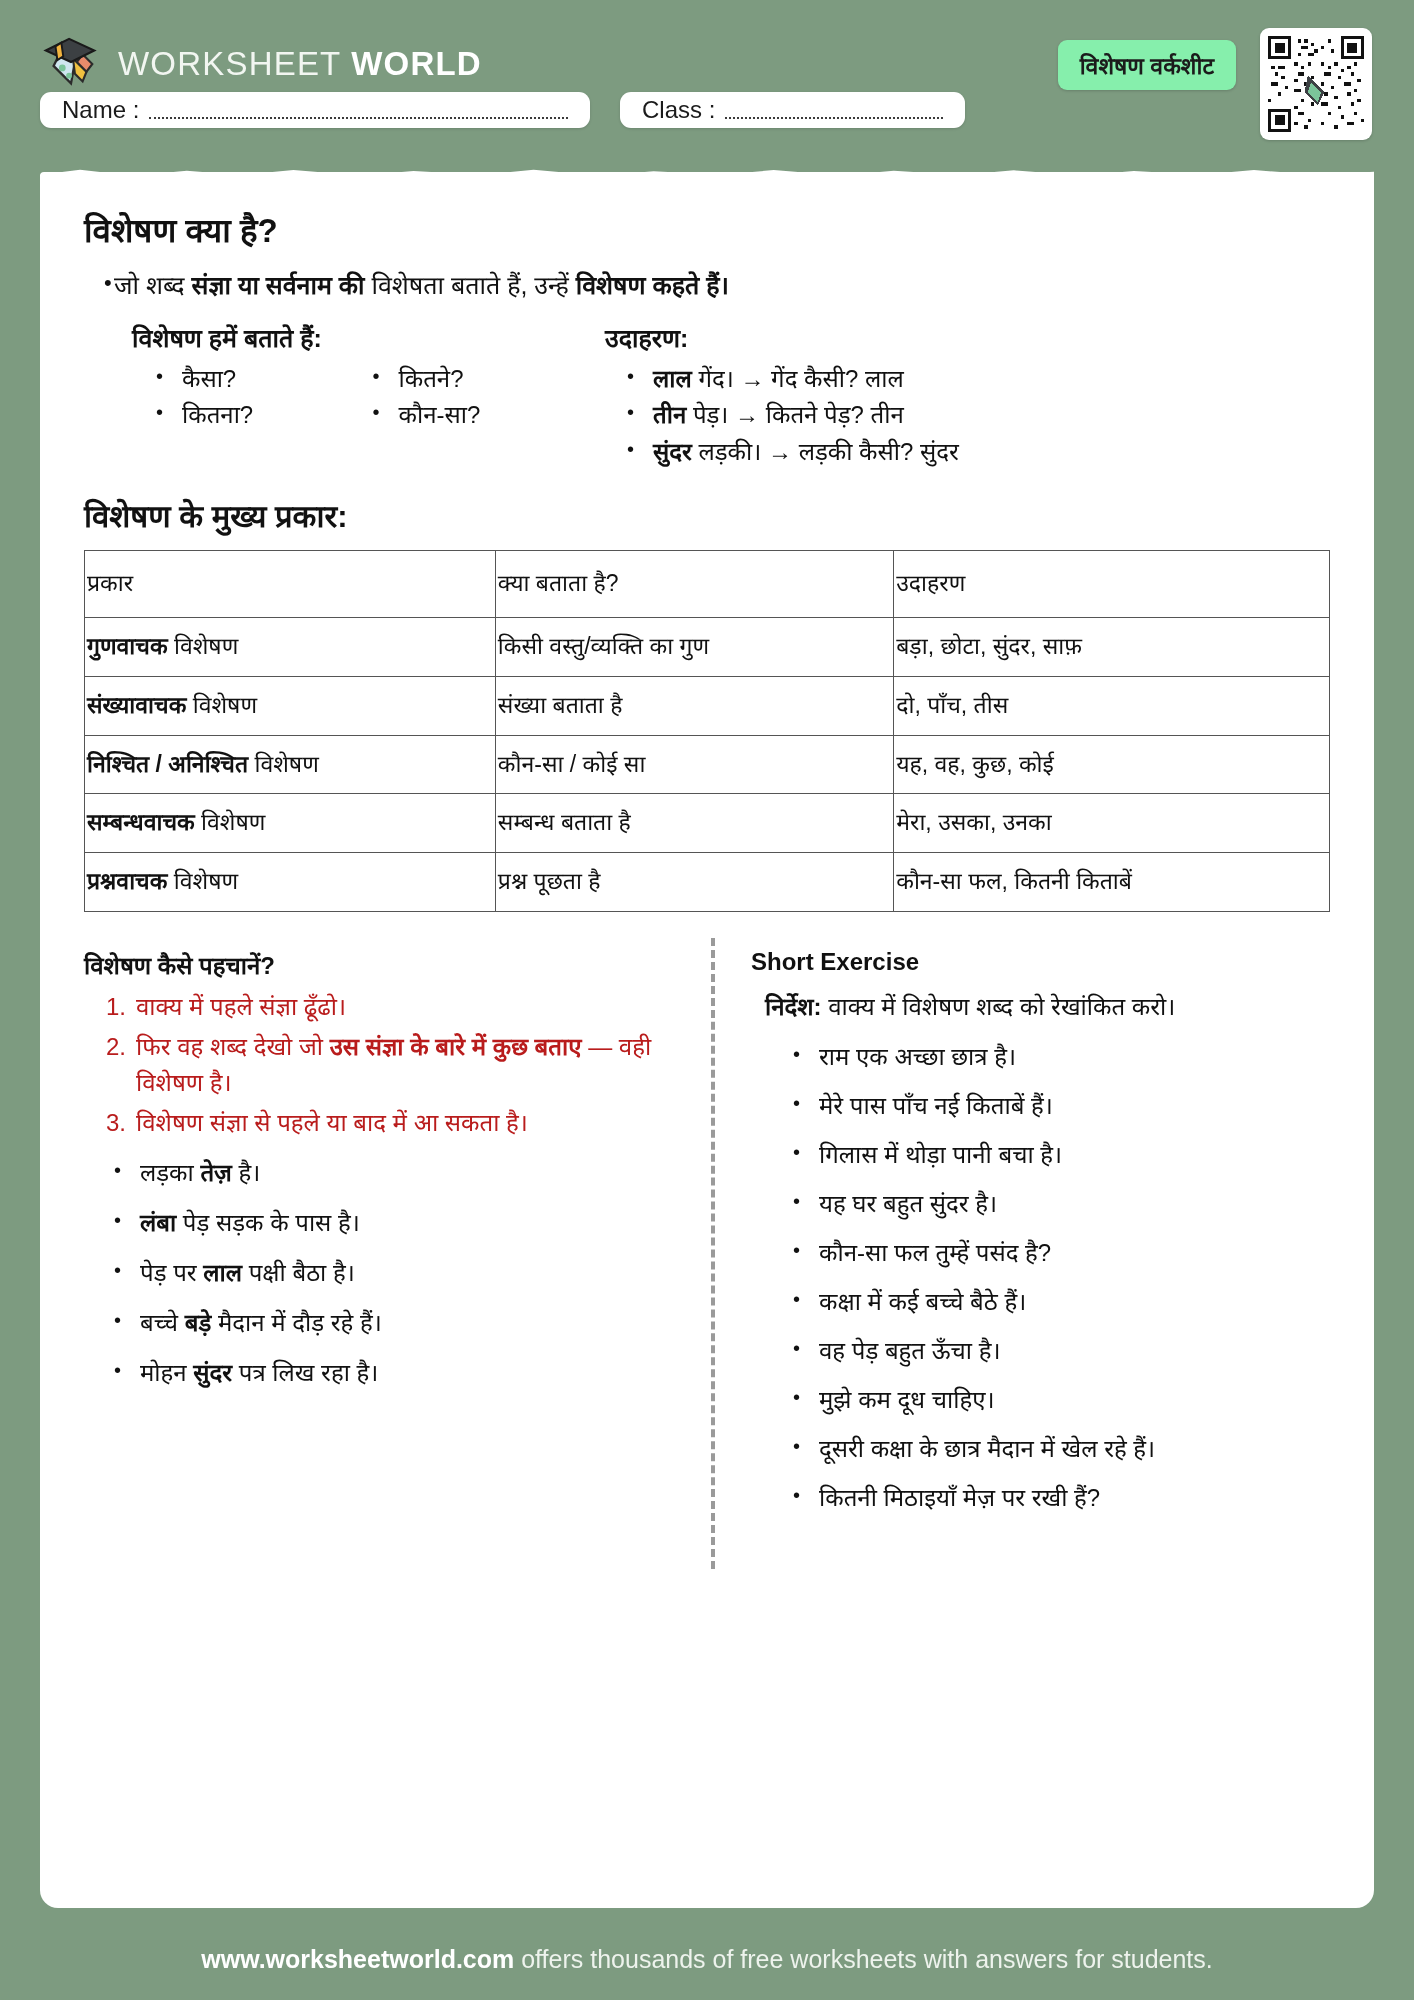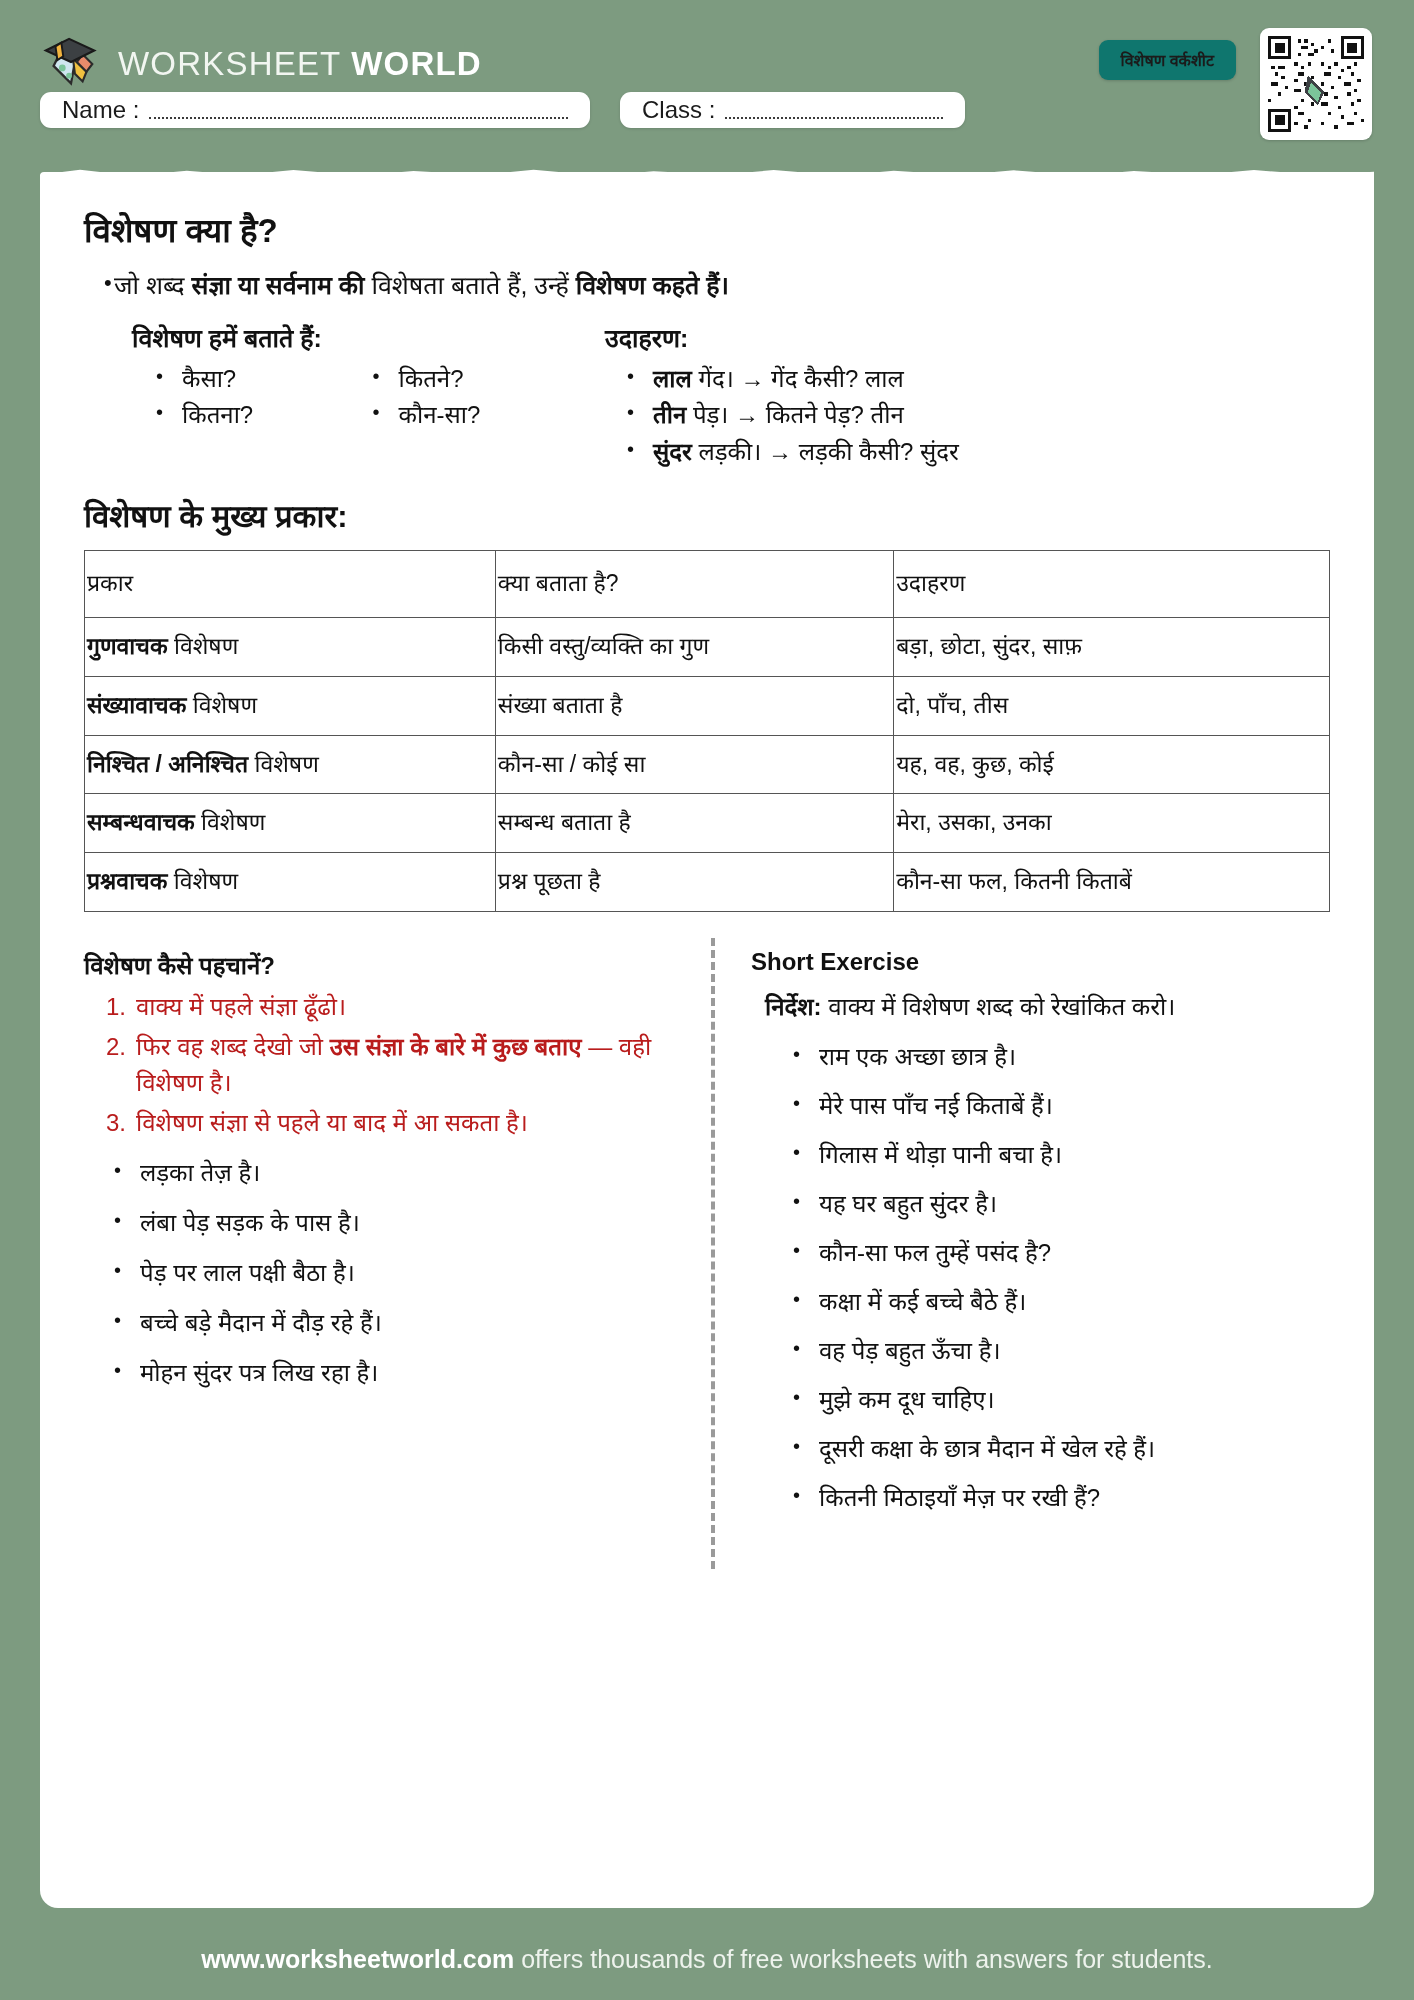--- a/index.html
+++ b/index.html
@@ -40,24 +40,24 @@
     letter-spacing: 1.2px;
     color: #f2f6f1;
     font-weight: 300;
   }
   .brand-text b { font-weight: 700; color: #ffffff; }
 
   .badge {
     position: absolute;
     right: 178px;
     top: 40px;
-    background: #0f766e;
+    background: #86efac;
     border-radius: 9px;
     padding: 9px 22px;
-    font-size: 16px;
+    font-size: 23px;
     font-weight: 700;
     color: #1b1b1b;
     box-shadow: 0 1px 3px rgba(0,0,0,.18);
   }
 
   .qr {
     position: absolute;
     right: 42px;
     top: 28px;
     width: 112px;
@@ -255,21 +255,21 @@
     margin-bottom: 14px;
     padding-left: 26px;
     position: relative;
   }
   ul.exs li::before {
     content: "\2022";
     position: absolute;
     left: 0;
     font-size: 20px;
   }
-  ul.exs li b { font-weight: 400; }
+  ul.exs li b { font-weight: 700; }
 
   .directive {
     font-size: 24px;
     line-height: 1.45;
     color: #111;
     margin-bottom: 14px;
     padding-left: 14px;
   }
   .directive b { font-weight: 700; }
 

